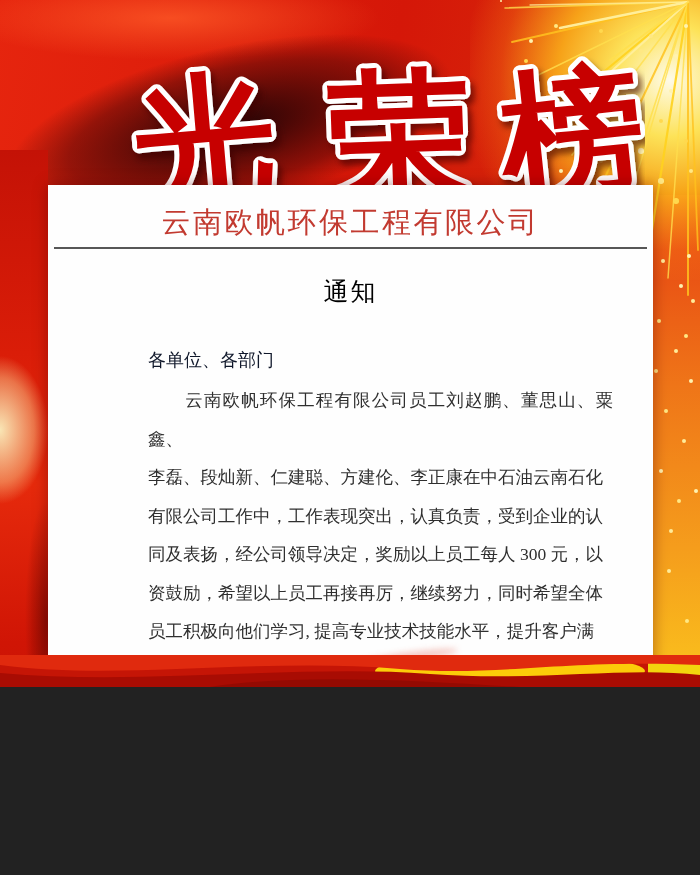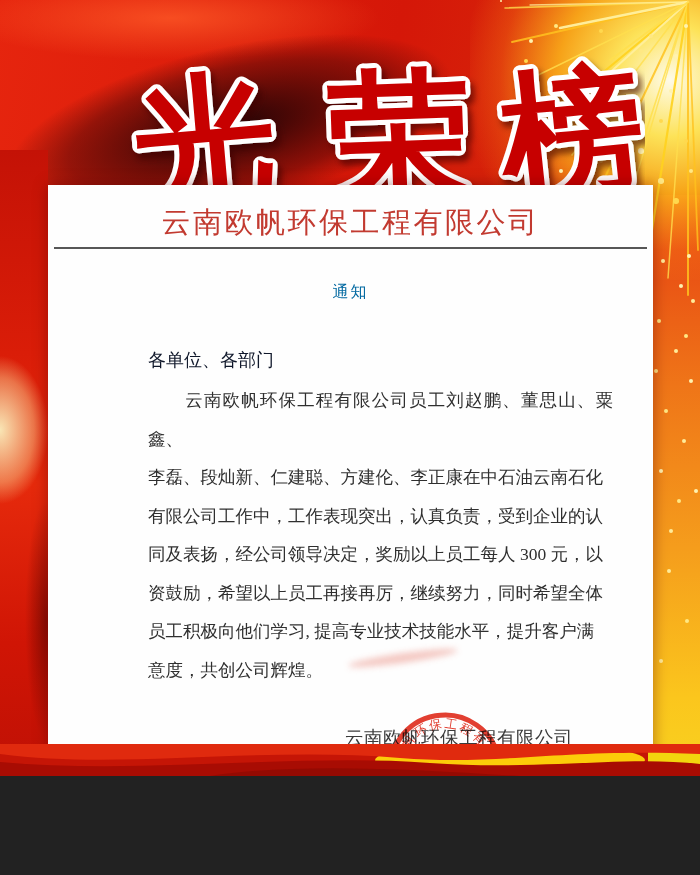--- a/index.html
+++ b/index.html
@@ -1,17 +1,17 @@
 <!DOCTYPE html>
 <html><head>
 <meta charset="utf-8">
 <style>
   html,body{margin:0;padding:0;background:#222;}
   .poster{
-    position:relative;width:700px;height:776px;overflow:hidden;
+    position:relative;width:700px;height:687px;overflow:hidden;
     font-family:"Liberation Serif","DejaVu Serif",serif;
     background:linear-gradient(115deg,#e01f0c 0%,#d41708 45%,#c91405 100%);
   }
   
   .top-silk{
     position:absolute;left:0;top:0;width:700px;height:200px;
     background:
       radial-gradient(ellipse 300px 60px at 170px 18px, rgba(255,92,40,.75), transparent 70%),
       linear-gradient(100deg,#e6250e 0%,#d51708 55%,#d7330c 100%);
   }
@@ -70,21 +70,21 @@
     position:absolute;left:48px;top:185px;width:605px;height:658px;background:#fefefe;
     box-shadow:0 0 14px rgba(90,0,0,.45);
   }
   .doc-title{
     position:absolute;top:20px;left:0;width:100%;text-align:center;
     font-size:29px;letter-spacing:2.5px;color:#c23a30;line-height:34px;
   }
   .title-rule{position:absolute;top:62px;left:6px;right:6px;height:2px;background:#575757;}
   .notice-title{
     position:absolute;top:92px;left:0;width:100%;text-align:center;
-    font-size:16px;letter-spacing:2px;color:#0369a1;line-height:30px;
+    font-size:25px;letter-spacing:2px;color:#000000;line-height:30px;
   }
   .salutation{position:absolute;top:163px;left:100px;font-size:18px;color:#0f172a;}
   .doc-body{
     position:absolute;top:196px;left:100px;right:40px;
     font-size:17.5px;line-height:38.5px;color:#2f2f2f;
     white-space:pre-line;text-align:justify;
   }
   .signature{position:absolute;top:540px;right:80px;text-align:right;color:#3a3a3a;}
   .signature-company{font-size:18.5px;letter-spacing:.5px;}
   .signature-date{margin-top:15px;padding-right:10px;font-size:18.5px;letter-spacing:1px;}

